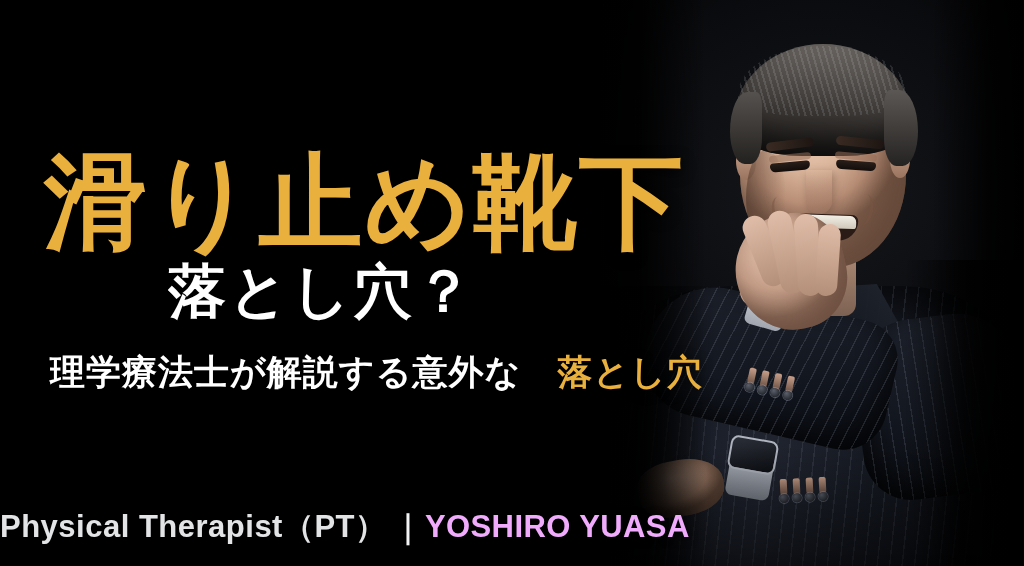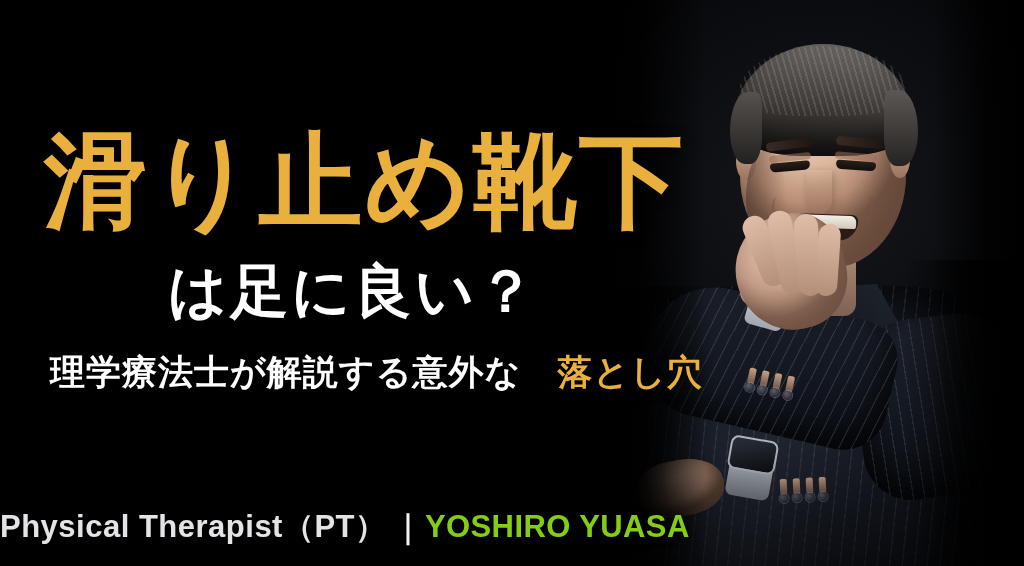--- a/index.html
+++ b/index.html
@@ -263,21 +263,21 @@
   }
   .fade-bottom{
     position:absolute;left:0;bottom:0;width:428px;height:120px;
     background:linear-gradient(0deg,rgba(0,0,0,.55),rgba(0,0,0,0));
   }
 
   
   .text-block{position:absolute;left:0;top:0;width:660px;height:566px;}
 
   .headline{
-    position:absolute;left:44px;top:129px;
+    position:absolute;left:44px;top:150px;
     font-size:104px;line-height:1.0;
     font-weight:700;letter-spacing:2px;
     color:#e9b03e;
     white-space:nowrap;
     text-shadow:0 3px 14px rgba(0,0,0,.9);
   }
   .subline{
     position:absolute;left:168px;top:262px;
     font-size:58px;line-height:1.0;font-weight:700;letter-spacing:3px;
     color:#ffffff;white-space:nowrap;
@@ -303,21 +303,21 @@
     color:#e3e4e6;
     text-shadow:0 2px 10px rgba(0,0,0,.95);
   }
   .credit-sep{
     font-size:31px;font-weight:700;color:#f2f3f4;
     margin:0 2px 0 6px;
     text-shadow:0 2px 10px rgba(0,0,0,.95);
   }
   .credit-name{
     font-size:31px;font-weight:700;letter-spacing:.4px;
-    color:#84cc16;
+    color:#f0abfc;
     text-shadow:0 2px 10px rgba(0,0,0,.95);
   }
 </style>
 </head>
 <body>
 
 <div class="stage">
 
   <div class="photo">
     <div class="photo-inner">
@@ -384,21 +384,21 @@
       <div class="suit-shadowR"></div>
       <div class="fade-left"></div>
       <div class="fade-right"></div>
       <div class="fade-bottom"></div>
     </div>
   </div>
 
   <div class="text-block">
     <div class="headline">滑り止め靴下</div>
 
-    <div class="subline">は足に良い？</div>
+    <div class="subline">落とし穴？</div>
 
     <div class="tagline">
       <span>理学療法士が解説する意外な</span><span class="accent">落とし穴</span>
     </div>
   </div>
 
   <div class="credit">
     <span class="credit-role">Physical Therapist（PT）</span>
     <span class="credit-sep">｜</span>
     <span class="credit-name">YOSHIRO YUASA</span>

